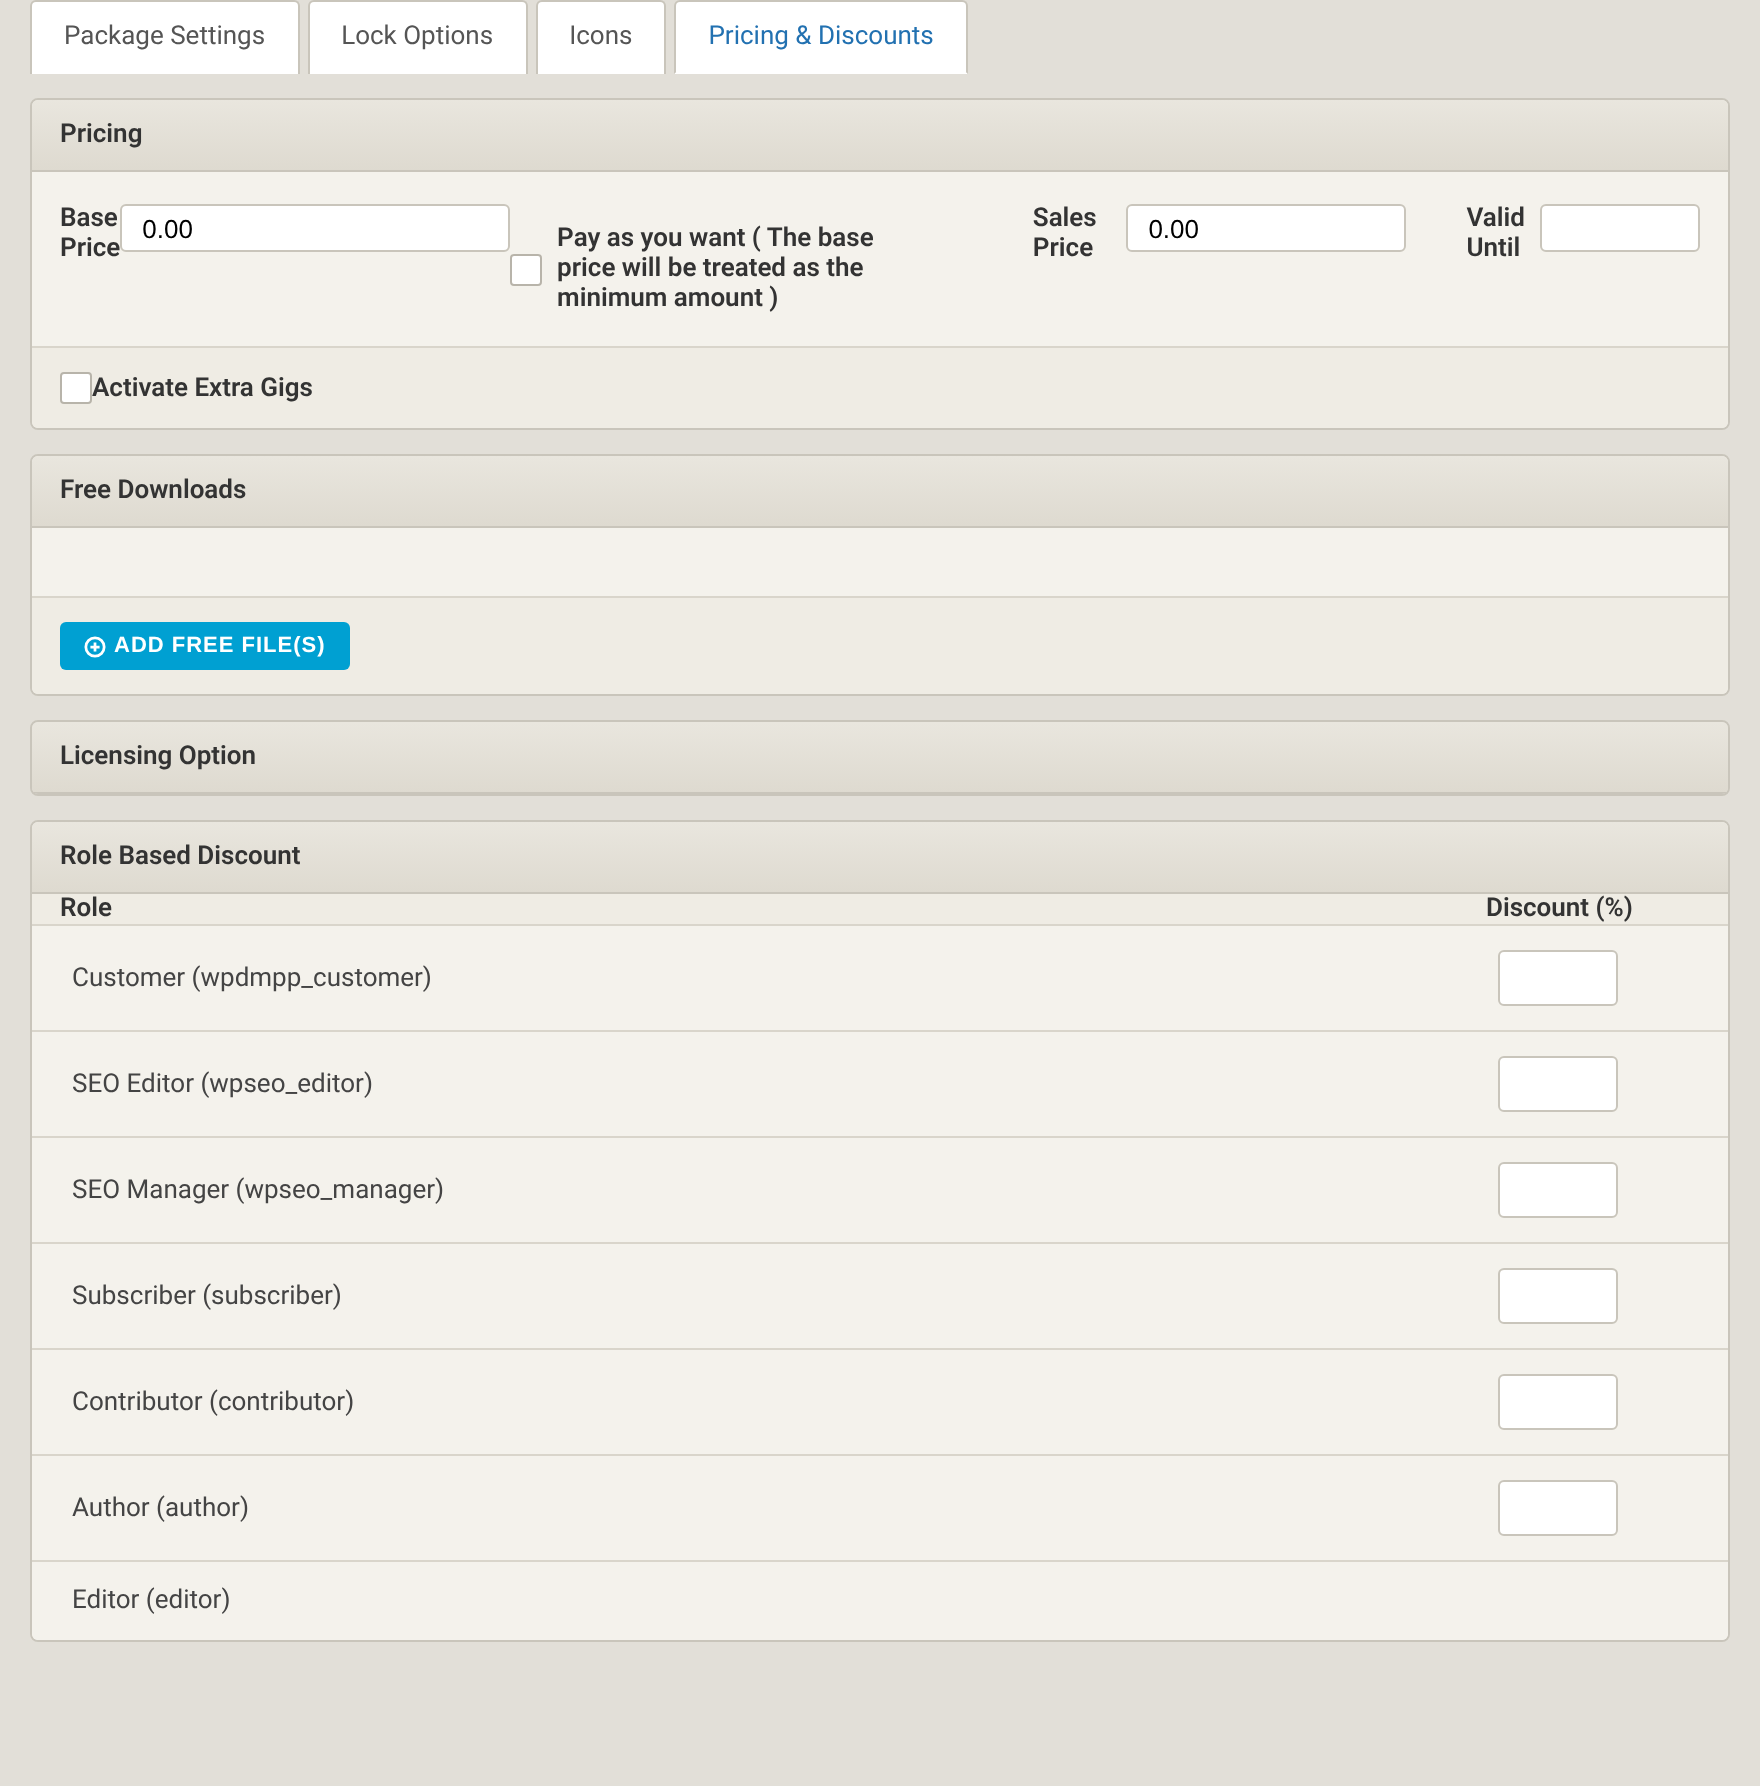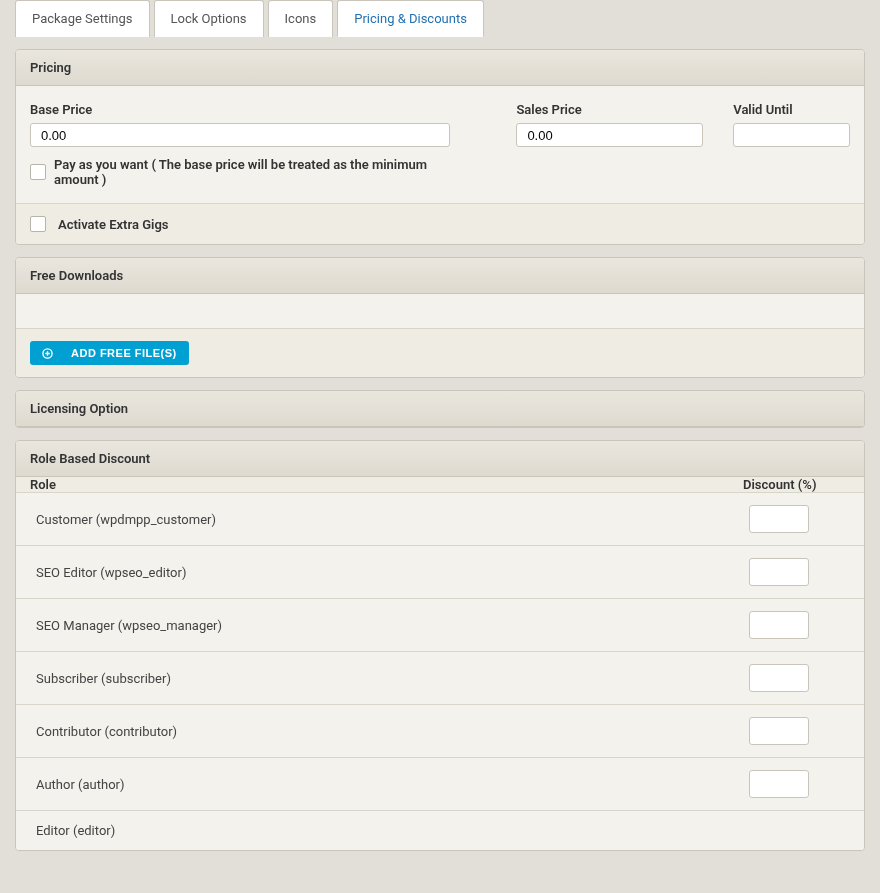--- a/index.html
+++ b/index.html
@@ -51,29 +51,29 @@
 .panel-body {
   padding: 16px 14px;
   background: #f4f2ec;
 }
 .panel-subrow {
   border-top: 1px solid #d9d5cb;
   padding: 12px 14px;
   background: #efece4;
   display: flex;
   align-items: flex-end;
-  gap: 12px;
+  gap: 0;
 }
 .row {
   display: flex;
   gap: 30px;
 }
 .field {
   display: flex;
-  flex-direction: column;
+  flex-direction: row;
 }
 .field-base { flex: 1.8; }
 .field-sales { flex: 0.8; margin-left: 36px; }
 .field-valid { flex: 0.5; }
 .label {
   font-weight: 600;
   color: #333;
   margin-bottom: 6px;
   font-size: 13px;
 }
@@ -121,21 +121,21 @@
   color: #fff;
   border: none;
   border-radius: 3px;
   padding: 6px 12px;
   font-size: 11px;
   font-weight: 700;
   letter-spacing: 0.5px;
   cursor: pointer;
   display: inline-flex;
   align-items: center;
-  gap: 18px;
+  gap: 4px;
 }
 .plus-icon {
   width: 11px;
   height: 11px;
   display: inline-block;
 }
 .table {
   width: 100%;
   border-collapse: collapse;
 }

